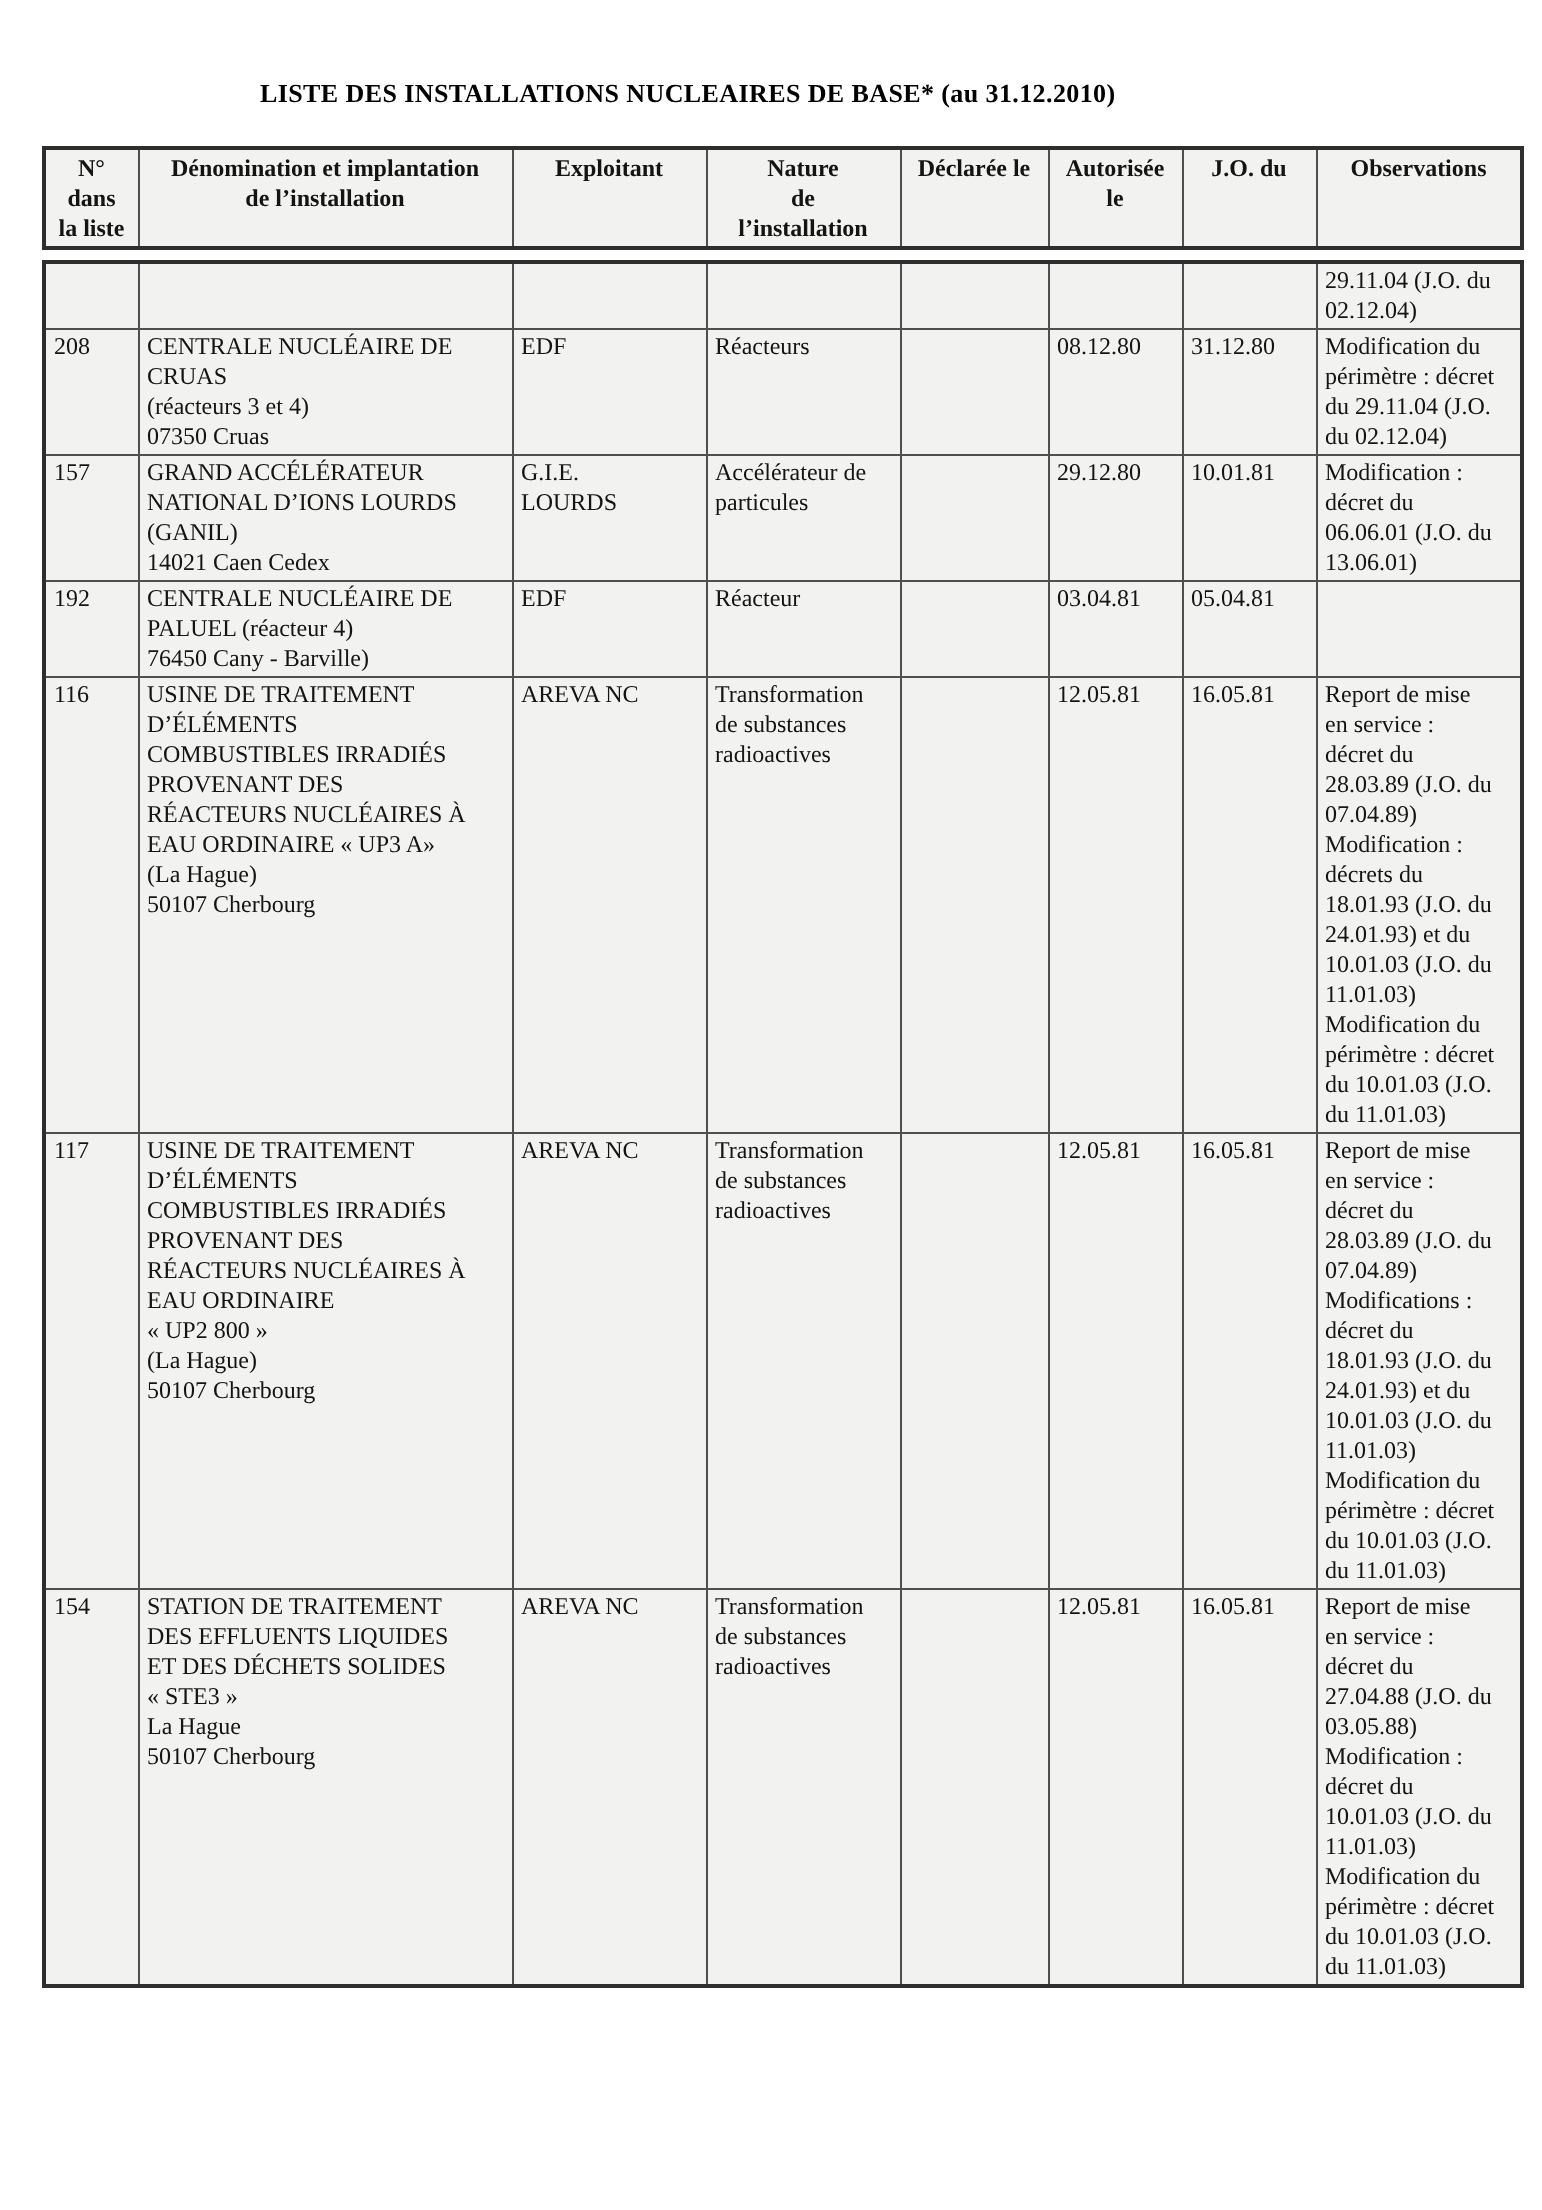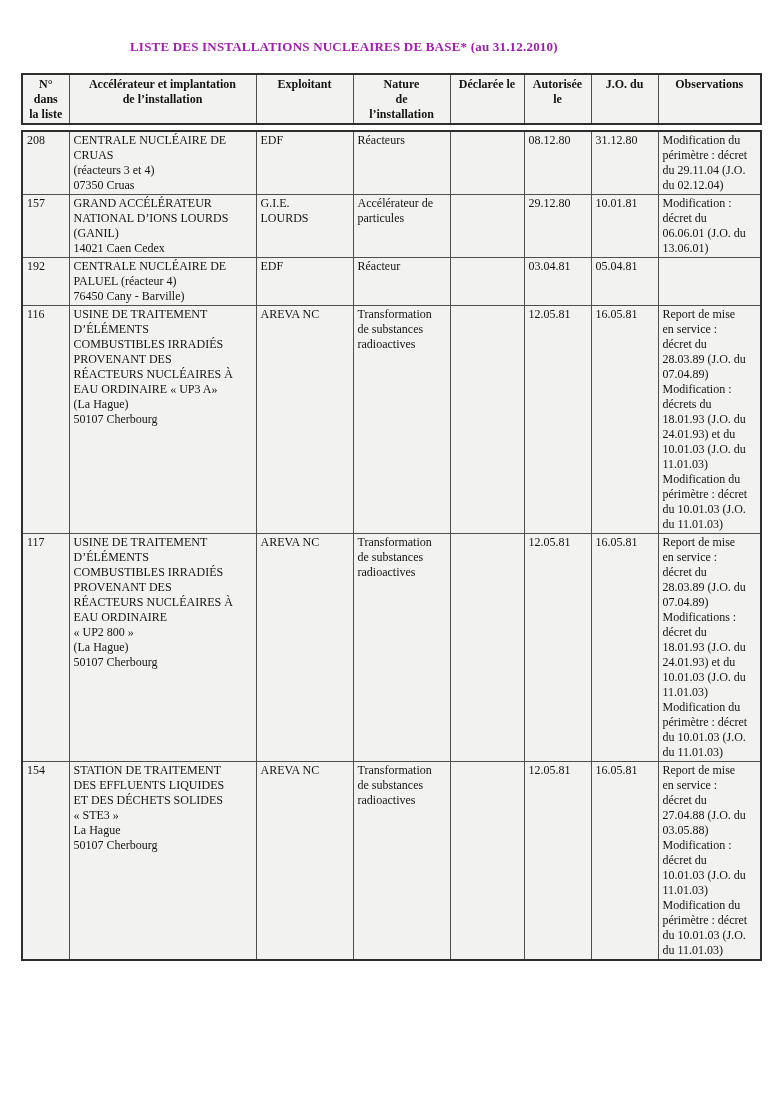--- a/index.html
+++ b/index.html
@@ -10,21 +10,21 @@
     position: relative;
     font-family: "Liberation Serif", "DejaVu Serif", serif;
     color: #141414;
   }
   .title {
     position: absolute;
     top: 39px;
     left: 130px;
     font-size: 13px;
     font-weight: bold;
-    color: #a21caf;
+    color: #000000;
     letter-spacing: 0.2px;
     white-space: nowrap;
   }
   .tablewrap {
     position: absolute;
     top: 73px;
     left: 21px;
     width: 670px;
   }
   table.grid {
@@ -65,21 +65,21 @@
         <col style="width:97px">
       <col style="width:74px">
         <col style="width:67px">
         <col style="width:67px">
         <col style="width:103px">
     </colgroup>
     <tbody>
       <tr id="header-row">
           <th>N° dans
 la liste</th>
-          <th>Accélérateur et implantation
+          <th>Dénomination et implantation
 de l’installation</th>
           <th>Exploitant</th>
           <th>Nature
 de
 l’installation</th>
           <th>Déclarée le</th>
           <th>Autorisée
 le</th>
           <th>J.O. du</th>
           <th>Observations</th>
@@ -94,20 +94,31 @@
       <col style="width:47px">
         <col style="width:187px">
         <col style="width:97px">
         <col style="width:97px">
       <col style="width:74px">
         <col style="width:67px">
         <col style="width:67px">
         <col style="width:103px">
     </colgroup>
     <tbody id="body-rows">
+        <tr>
+          <td></td>
+          <td></td>
+          <td></td>
+          <td></td>
+          <td></td>
+          <td></td>
+          <td></td>
+          <td>29.11.04 (J.O. du
+02.12.04)</td>
+        </tr>
         <tr>
           <td>208</td>
           <td>CENTRALE NUCLÉAIRE DE
 CRUAS
 (réacteurs 3 et 4)
 07350 Cruas</td>
           <td>EDF</td>
           <td>Réacteurs</td>
           <td></td>
           <td>08.12.80</td>

